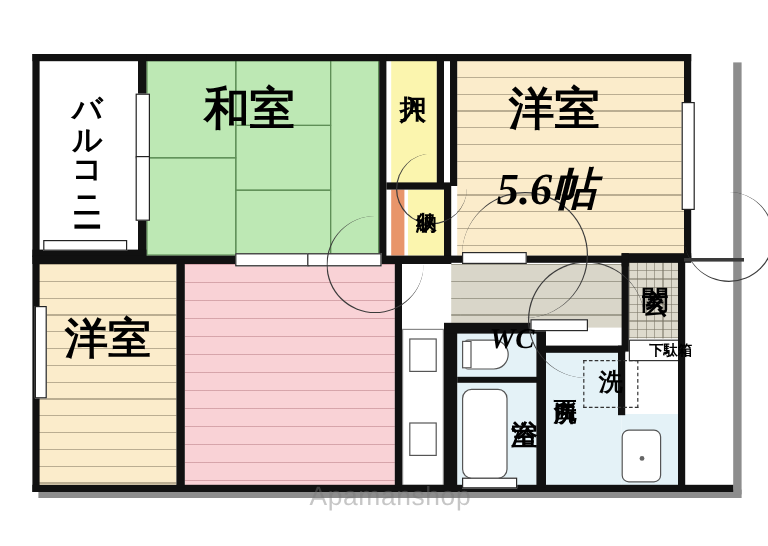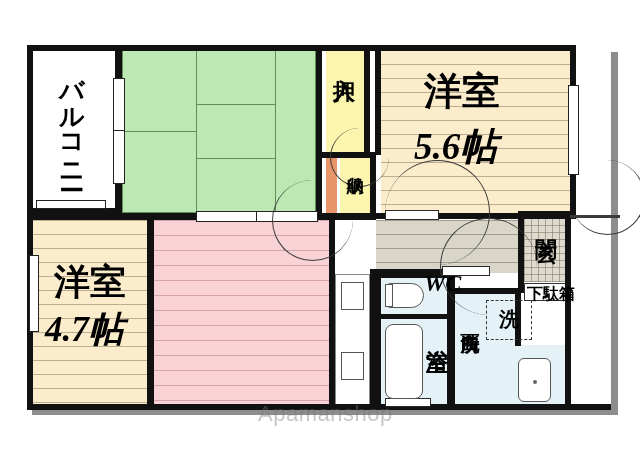--- a/index.html
+++ b/index.html
@@ -194,38 +194,38 @@
   <div class="dashbox" style="left:486px;top:300px;width:46px;height:40px;"></div>
 
   <div class="fix fix-r" style="left:518px;top:358px;width:33px;height:44px;border-radius:6px;"></div>
   <div class="ab" style="left:533px;top:380px;width:4px;height:4px;border-radius:50%;background:#666;"></div>
 
   <div class="fix" style="left:341px;top:282px;width:23px;height:28px;"></div>
   <div class="fix" style="left:341px;top:352px;width:23px;height:28px;"></div>
 
   <div class="lbl vert" style="left:58px;top:62px;font-size:25px;">バルコニー</div>
 
+  <div class="lbl" style="left:170px;top:72px;font-size:38px;">和室</div>
 
   <div class="lbl vert" style="left:333px;top:62px;font-size:22px;">押入</div>
   <div class="lbl vert" style="left:346px;top:163px;font-size:17px;">収納</div>
 
   <div class="lbl" style="left:424px;top:72px;font-size:38px;">洋室</div>
-  <div class="lbl serif-i" style="left:414px;top:128px;font-size:37px;">5.6帖</div>
+  <div class="lbl serif-i" style="left:414px;top:140px;font-size:37px;">5.6帖</div>
 
   <div class="lbl" style="left:54px;top:264px;font-size:36px;">洋室</div>
-  <div class="lbl serif-i" style="left:45px;top:312px;font-size:35px;">4.7帖</div>
-
-
-  <div class="lbl serif-i" style="left:424px;top:272px;font-size:24px;line-height:.95;width:22px;white-space:normal;">WC</div>
+
+
+  <div class="lbl serif-i" style="left:408px;top:272px;font-size:24px;line-height:.95;width:22px;white-space:normal;">WC</div>
 
   <div class="lbl vert" style="left:426px;top:332px;font-size:22px;">浴室</div>
 
   <div class="lbl vert" style="left:460px;top:318px;font-size:19px;">洗面所</div>
 
   <div class="lbl" style="left:499px;top:309px;font-size:20px;">洗</div>
 
   <div class="lbl vert" style="left:535px;top:222px;font-size:22px;">玄関</div>
 
-  <div class="lbl" style="left:527px;top:286px;font-size:16px;">下駄箱</div>
+  <div class="lbl" style="left:541px;top:286px;font-size:12px;">下駄箱</div>
 
   <div class="watermark" style="left:258px;top:401px;font-size:22px;text-align:center;">Apamanshop</div>
 
 </div>
 
 </body></html>

